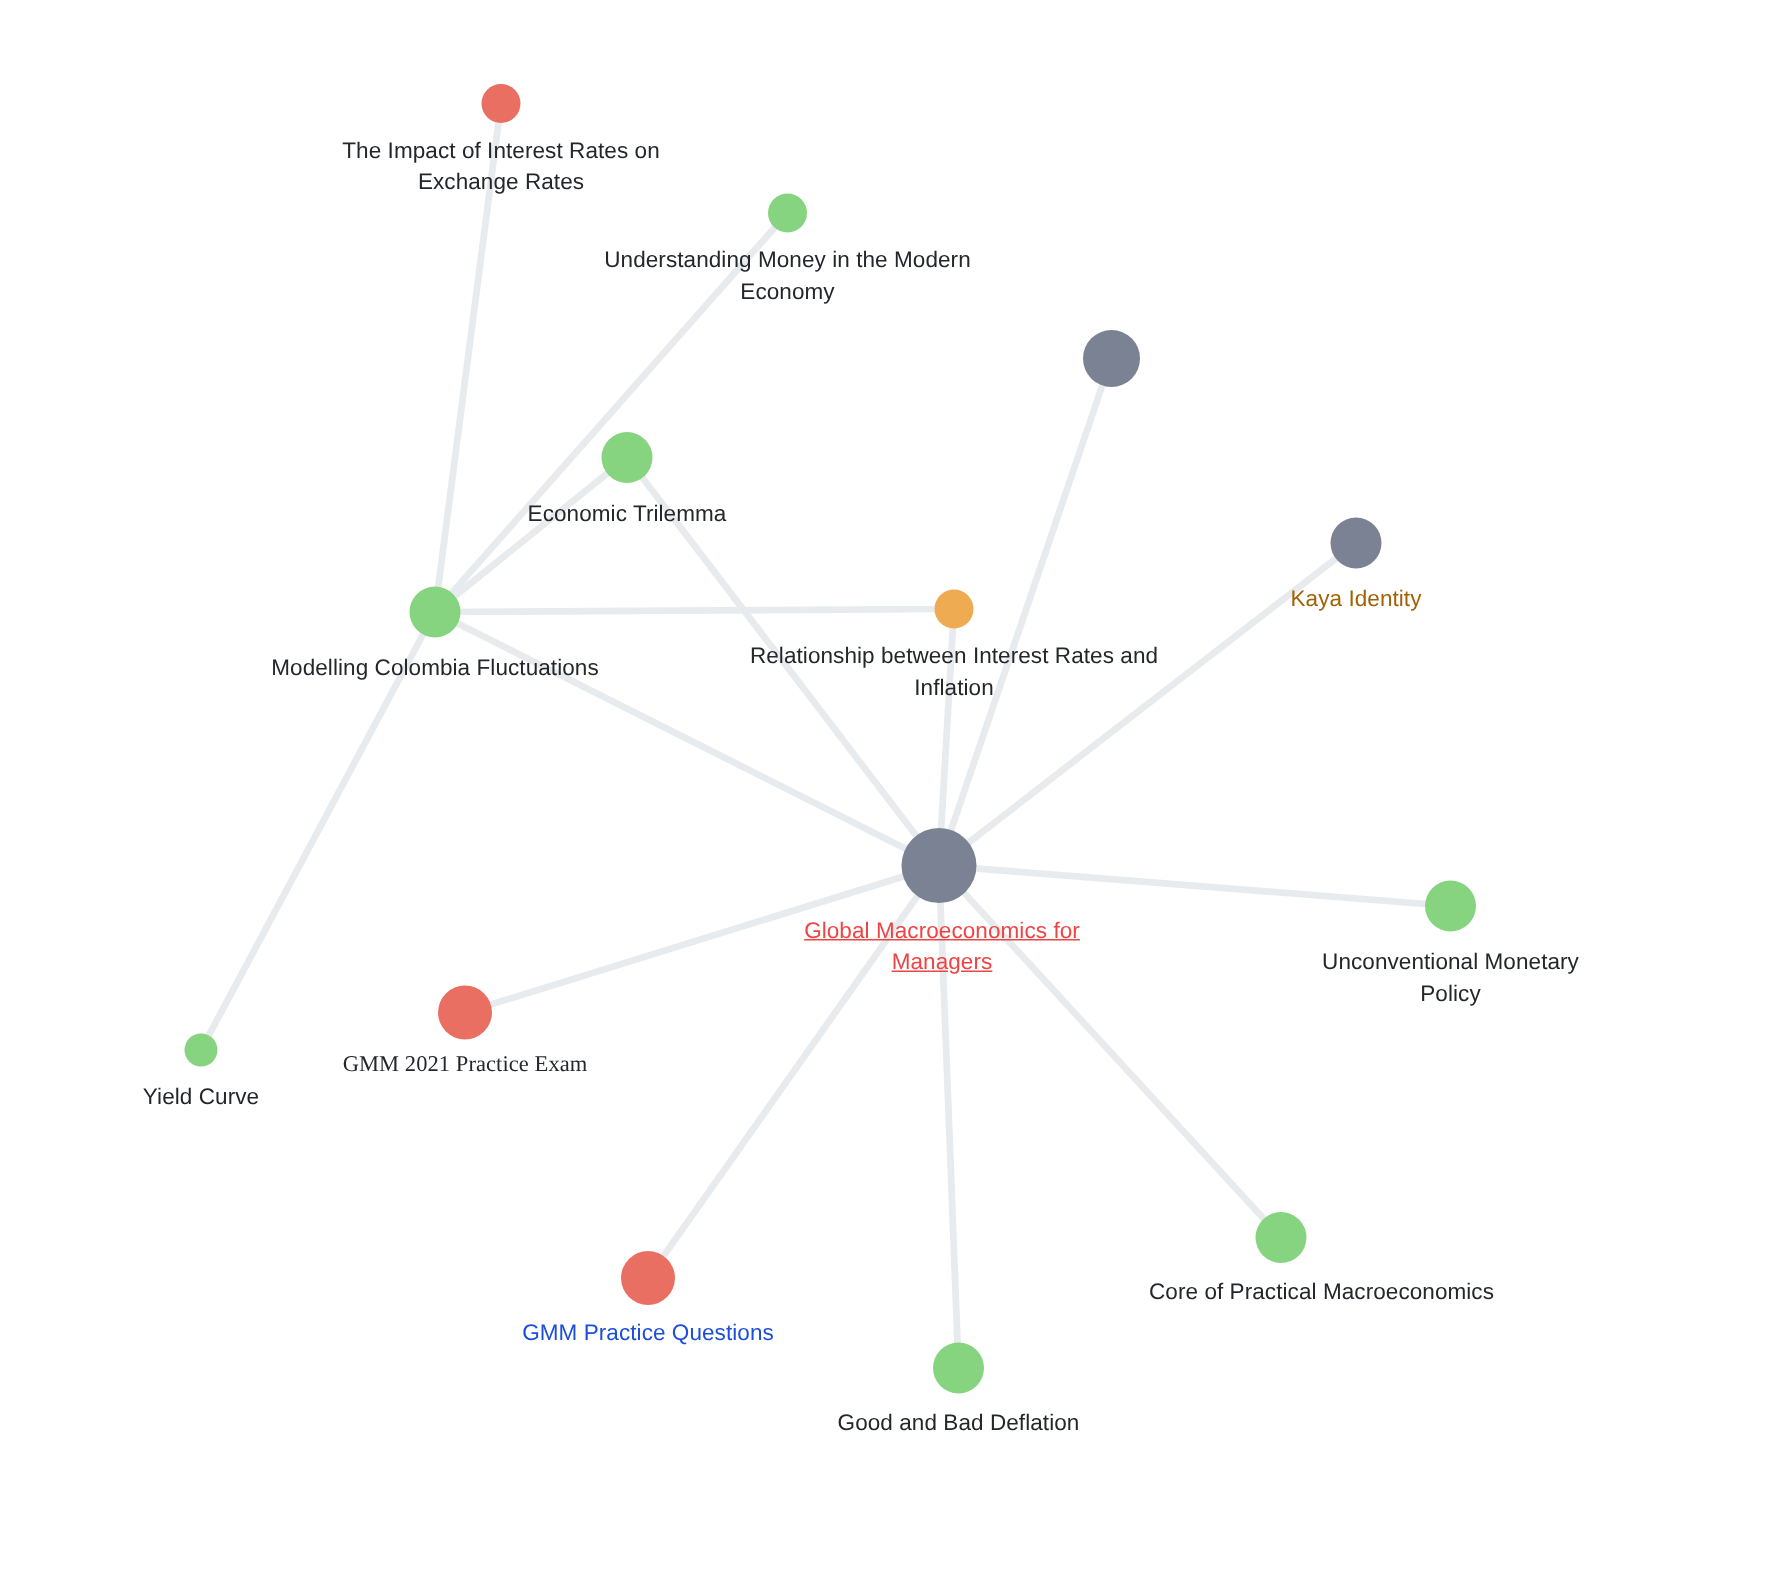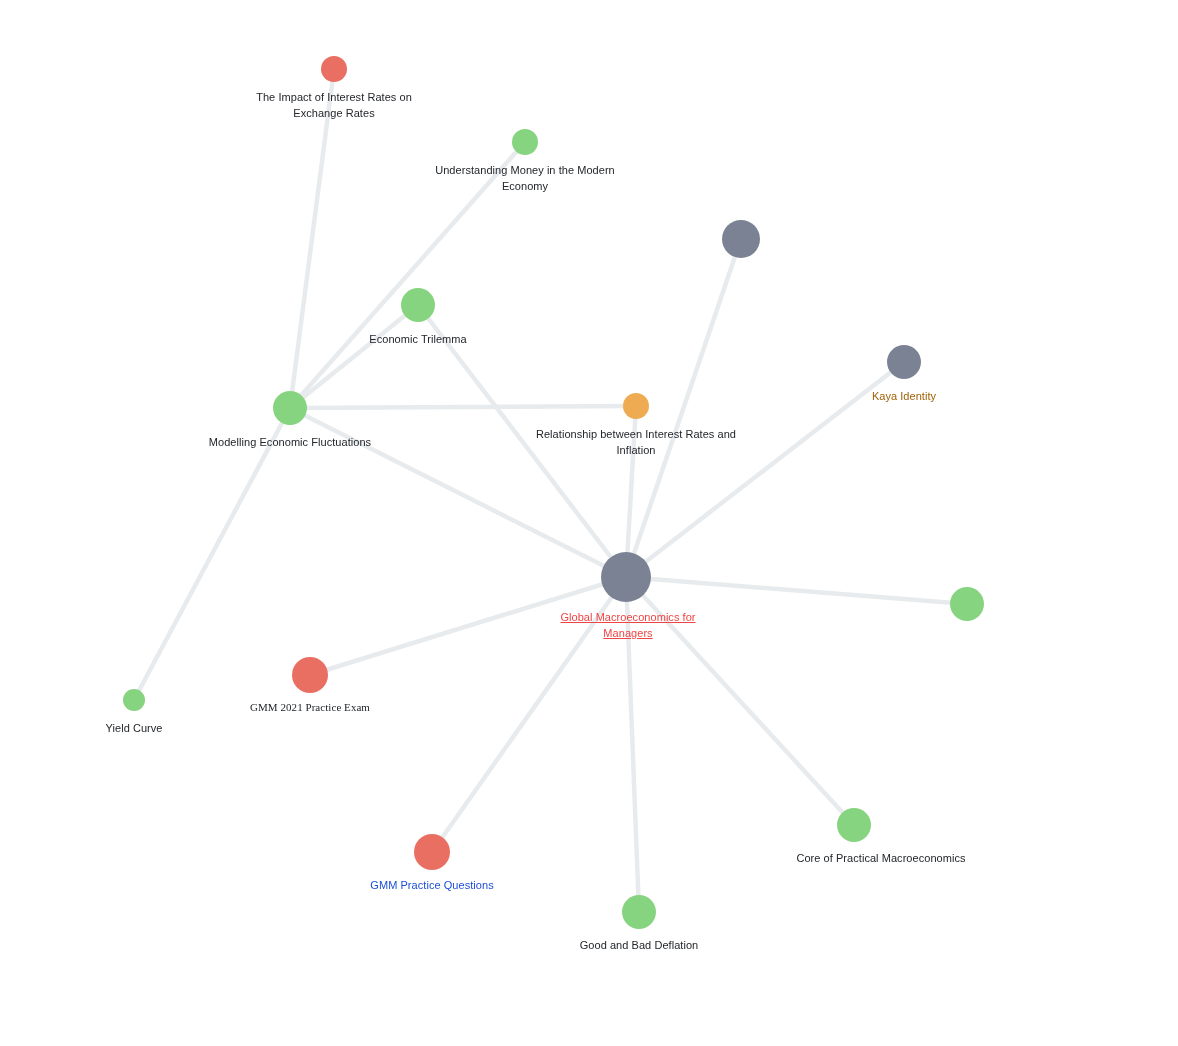--- a/index.html
+++ b/index.html
@@ -43,21 +43,21 @@
     position: absolute;
     border-radius: 50%;
     transform: translate(-50%, -50%);
     cursor: pointer;
   }
   .node-label {
     position: absolute;
     transform: translate(-50%, 0);
     text-align: center;
     color: #23262b;
-    font-size: 11px;
+    font-size: 15px;
     line-height: 1.42;
     letter-spacing: 0.05px;
     white-space: pre-line;
     pointer-events: none;
     font-family: "Liberation Sans", sans-serif;
   }
 </style>
 </head>
 <body>
 
@@ -85,28 +85,29 @@
 Exchange Rates</div>
       <div class="graph-node" style="left: 525px; top: 142px; width: 26px; height: 26px; background: rgb(134, 212, 127);"></div>
       <div class="node-label" style="left: 525px; top: 163px; color: rgb(35, 38, 43);">Understanding Money in the Modern
 Economy</div>
       <div class="graph-node" style="left: 741px; top: 239px; width: 38px; height: 38px; background: rgb(123, 130, 148);"></div>
       <div class="graph-node" style="left: 418px; top: 305px; width: 34px; height: 34px; background: rgb(134, 212, 127);"></div>
       <div class="node-label" style="left: 418px; top: 332px; color: rgb(35, 38, 43);">Economic Trilemma</div>
       <div class="graph-node" style="left: 904px; top: 362px; width: 34px; height: 34px; background: rgb(123, 130, 148);"></div>
       <div class="node-label" style="left: 904px; top: 389px; color: #a16207;">Kaya Identity</div>
       <div class="graph-node" style="left: 290px; top: 408px; width: 34px; height: 34px; background: rgb(134, 212, 127);"></div>
-      <div class="node-label" style="left: 290px; top: 435px; color: rgb(35, 38, 43);">Modelling Economic Fluctuations</div>
+      <div class="node-label" style="left: 290px; top: 435px; color: rgb(35, 38, 43);">Modelling Colombia Fluctuations</div>
       <div class="graph-node" style="left: 636px; top: 406px; width: 26px; height: 26px; background: rgb(239, 171, 81);"></div>
       <div class="node-label" style="left: 636px; top: 427px; color: rgb(35, 38, 43);">Relationship between Interest Rates and
 Inflation</div>
       <div class="graph-node" style="left: 626px; top: 577px; width: 50px; height: 50px; background: rgb(123, 130, 148);"></div>
       <div class="node-label" style="left: 628px; top: 610px; color: #ef4444; text-decoration: underline;">Global Macroeconomics for
 Managers</div>
       <div class="graph-node" style="left: 967px; top: 604px; width: 34px; height: 34px; background: rgb(134, 212, 127);"></div>
+      <div class="node-label" style="left: 967px; top: 631px; color: rgb(35, 38, 43);">Unconventional Monetary Policy</div>
       <div class="graph-node" style="left: 310px; top: 675px; width: 36px; height: 36px; background: rgb(234, 111, 99);"></div>
       <div class="node-label" style="left: 310px; top: 700px; color: rgb(35, 38, 43); font-family: Liberation Serif, serif;">GMM 2021 Practice Exam</div>
       <div class="graph-node" style="left: 134px; top: 700px; width: 22px; height: 22px; background: rgb(134, 212, 127);"></div>
       <div class="node-label" style="left: 134px; top: 721px; color: rgb(35, 38, 43);">Yield Curve</div>
       <div class="graph-node" style="left: 854px; top: 825px; width: 34px; height: 34px; background: rgb(134, 212, 127);"></div>
       <div class="node-label" style="left: 854px; top: 851px; color: rgb(35, 38, 43); margin-left: 27px;">Core of Practical Macroeconomics</div>
       <div class="graph-node" style="left: 432px; top: 852px; width: 36px; height: 36px; background: rgb(234, 111, 99);"></div>
       <div class="node-label" style="left: 432px; top: 878px; color: #1d4ed8;">GMM Practice Questions</div>
       <div class="graph-node" style="left: 639px; top: 912px; width: 34px; height: 34px; background: rgb(134, 212, 127);"></div>
       <div class="node-label" style="left: 639px; top: 938px; color: rgb(35, 38, 43);">Good and Bad Deflation</div>

